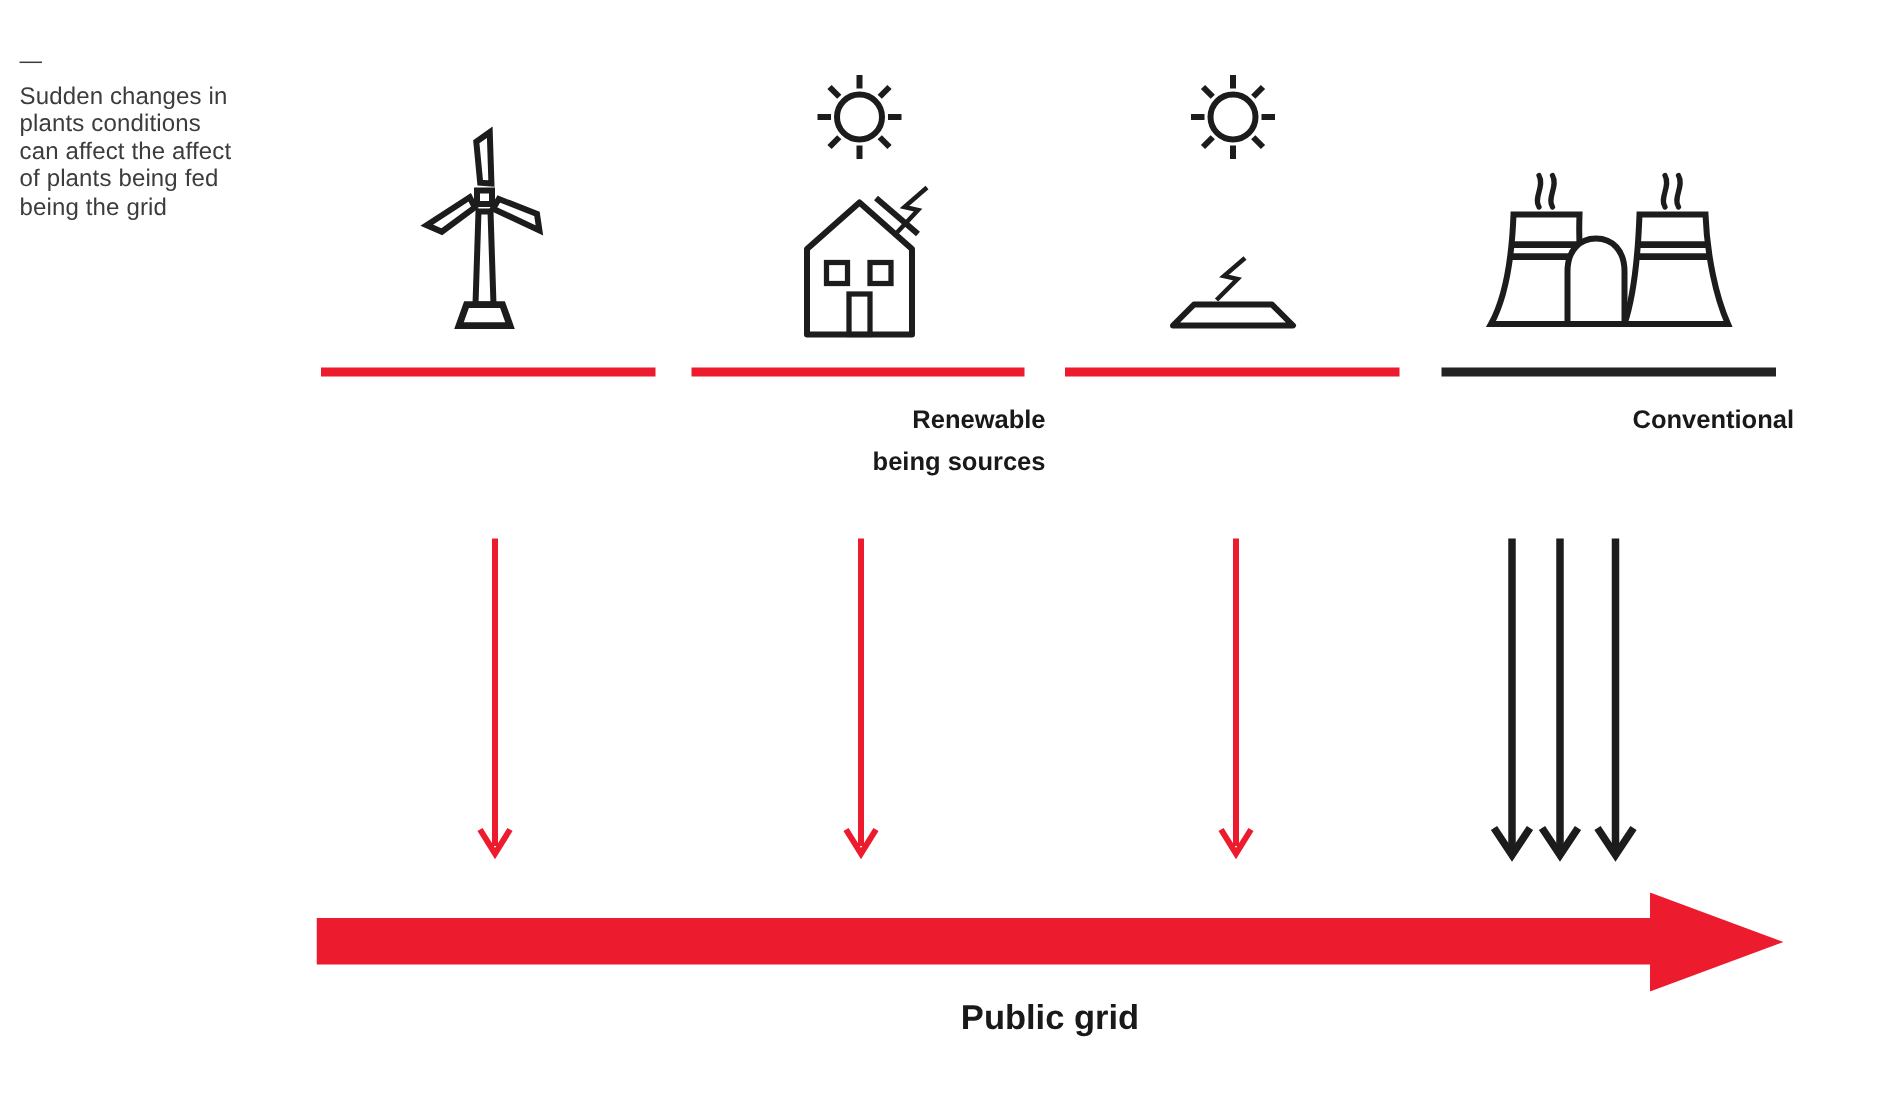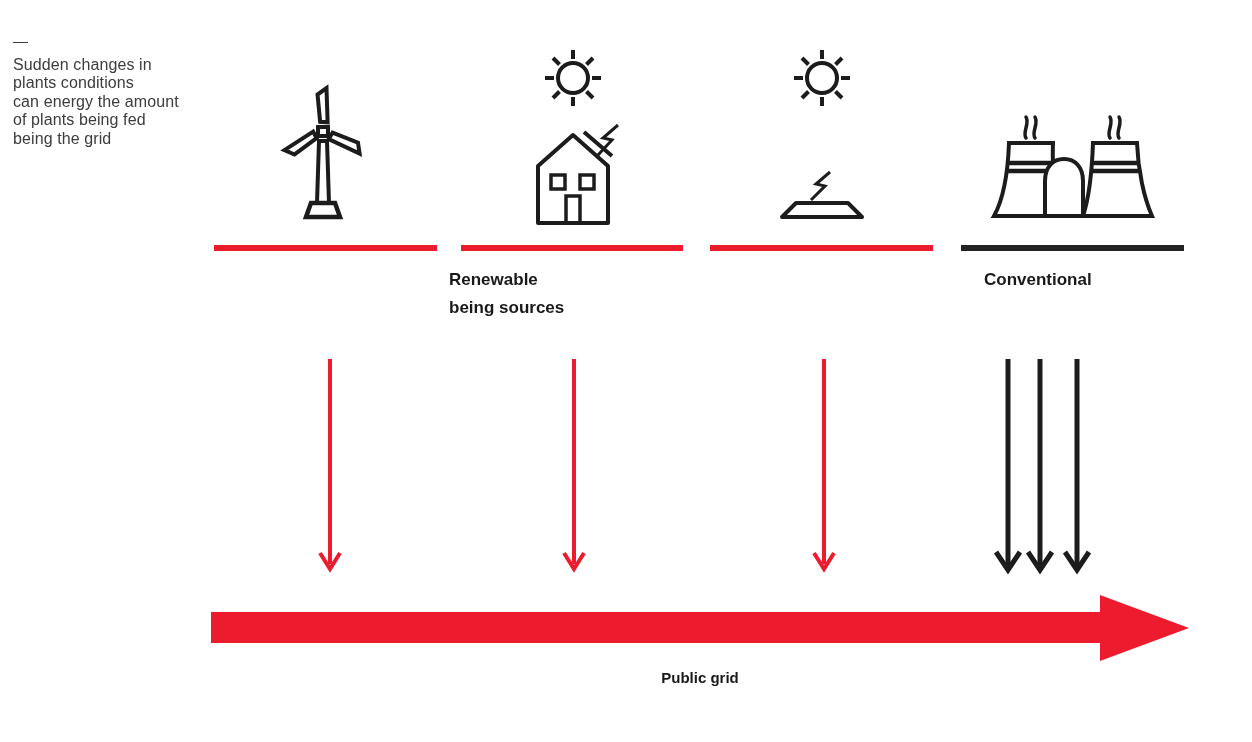--- a/index.html
+++ b/index.html
@@ -26,45 +26,45 @@
   
   .icon-box{position:absolute;color:var(--ink);}
   .icon-box svg{display:block;}
   
   .bar{position:absolute;top:245px;height:6px;}
   .bar-red{background:var(--accent-red);}
   .bar-dark{background:var(--bar-dark);}
   
   .group-label{
     position:absolute;top:266px;width:248px;
-    text-align:left;color:var(--label-text);
+    text-align:right;color:var(--label-text);
     font-size:17px;font-weight:700;line-height:28px;
   }
   
   .flow-arrow{position:absolute;top:357px;}
   .flow-arrow-red{color:var(--accent-red);}
   .flow-arrow-dark{color:var(--ink);}
   
   .grid-arrow{position:absolute;left:211px;top:595px;color:var(--accent-red);}
   .grid-label{
     position:absolute;left:590px;top:666px;width:220px;
     text-align:center;color:var(--label-text);
-    font-size:15px;font-weight:700;line-height:24px;
+    font-size:23px;font-weight:700;line-height:24px;
   }
 </style>
 </head>
 <body>
 
 <div class="stage">
 
   <div class="caption">
     <div class="caption-dash">—</div>
     <div class="caption-line">Sudden changes in</div>
     <div class="caption-line">plants conditions</div>
-    <div class="caption-line">can energy the amount</div>
+    <div class="caption-line">can affect the affect</div>
     <div class="caption-line">of plants being fed</div>
     <div class="caption-line">being the grid</div>
   </div>
 
   <div class="icon-box" style="left:278px;top:84px;">
     <svg width="96" height="142" viewBox="0 0 96 142">
       <g fill="#fff" stroke="currentColor" stroke-width="4">
         <polygon points="41,57 49,57 51,119 39,119"></polygon>
         <polygon points="33,119 57,119 62,133 28,133" stroke-width="4.5"></polygon>
         <g transform="translate(45,47)">
@@ -145,21 +145,21 @@
 
   <div class="bar bar-red" style="left:214px;width:223px;"></div>
   <div class="bar bar-red" style="left:461px;width:222px;"></div>
   <div class="bar bar-red" style="left:710px;width:223px;"></div>
   <div class="bar bar-dark" style="left:961px;width:223px;"></div>
 
   <div class="group-label" style="left:449px;">
     <div>Renewable</div>
     <div>being sources</div>
   </div>
-  <div class="group-label" style="left:984px;">
+  <div class="group-label" style="left:948px;">
     <div>Conventional</div>
   </div>
 
   <div class="flow-arrow flow-arrow-red" style="left:317px;">
     <svg width="26" height="222" viewBox="0 0 26 222" fill="none" stroke="currentColor" stroke-width="4">
       <line x1="13" y1="2" x2="13" y2="207"></line>
       <polyline points="3,196 13,212 23,196"></polyline>
     </svg>
   </div>
   <div class="flow-arrow flow-arrow-red" style="left:561px;">

